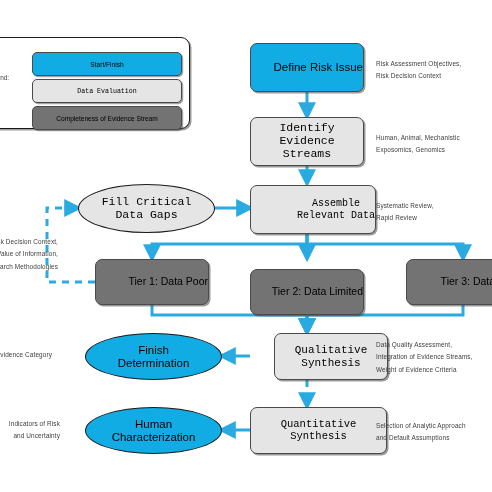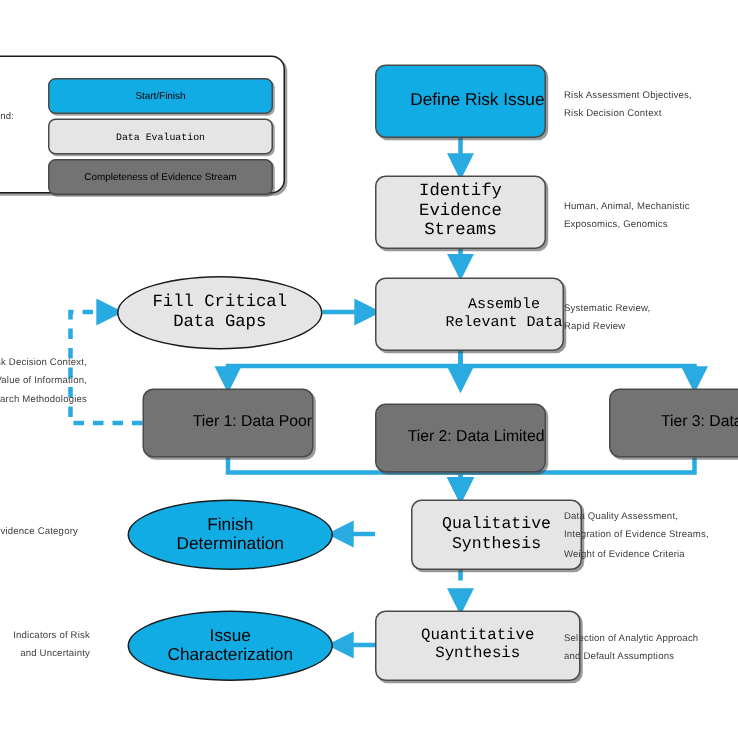--- a/index.html
+++ b/index.html
@@ -146,21 +146,21 @@
   <div class="node ellipse blue" style="left:85px;top:333px;width:137px;height:47px;font-size:11.5px;">
     <span style="white-space:pre-line;">Finish
 Determination</span>
   </div>
 
   <div class="node rect green" style="left:250px;top:333px;width:114px;height:47px;font-size:11px;margin-left:24px;">
     <span>Qualitative Synthesis</span>
   </div>
 
   <div class="node ellipse blue" style="left:85px;top:407px;width:137px;height:47px;font-size:11.5px;">
-    <span style="white-space:pre-line;">Issue
+    <span style="white-space:pre-line;">Human
 Characterization</span>
   </div>
 
   <div class="node rect green" style="left:250px;top:407px;width:137px;height:47px;font-size:10.5px;">
     <span>Quantitative Synthesis</span>
   </div>
 
   <div class="ann right" style="left: 376px; top: 58px; white-space: pre-line;" style2="">Risk Assessment Objectives,
 Risk Decision Context</div>
 

